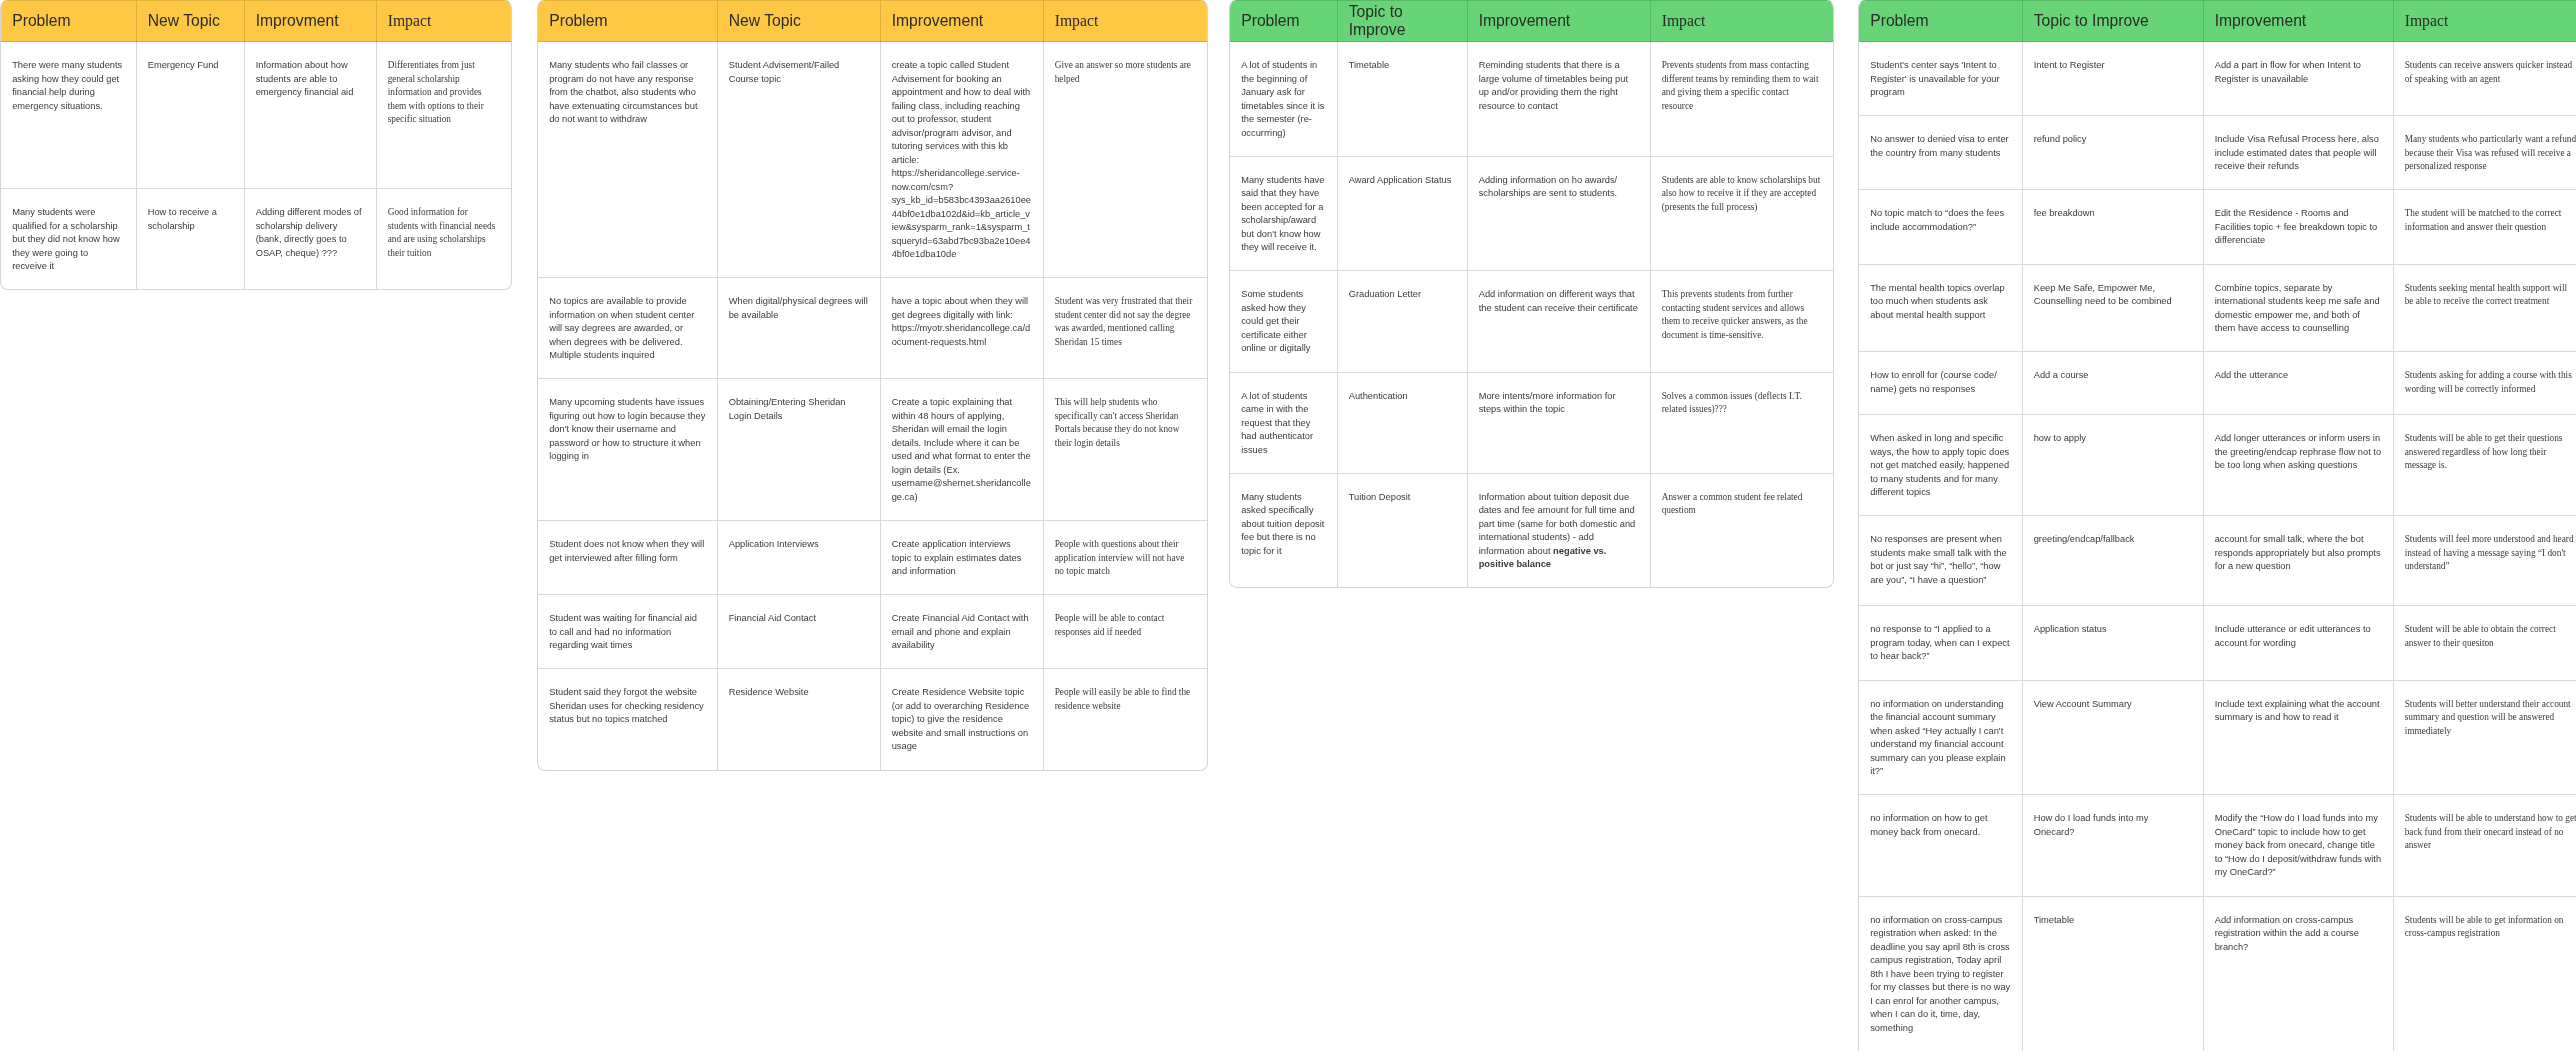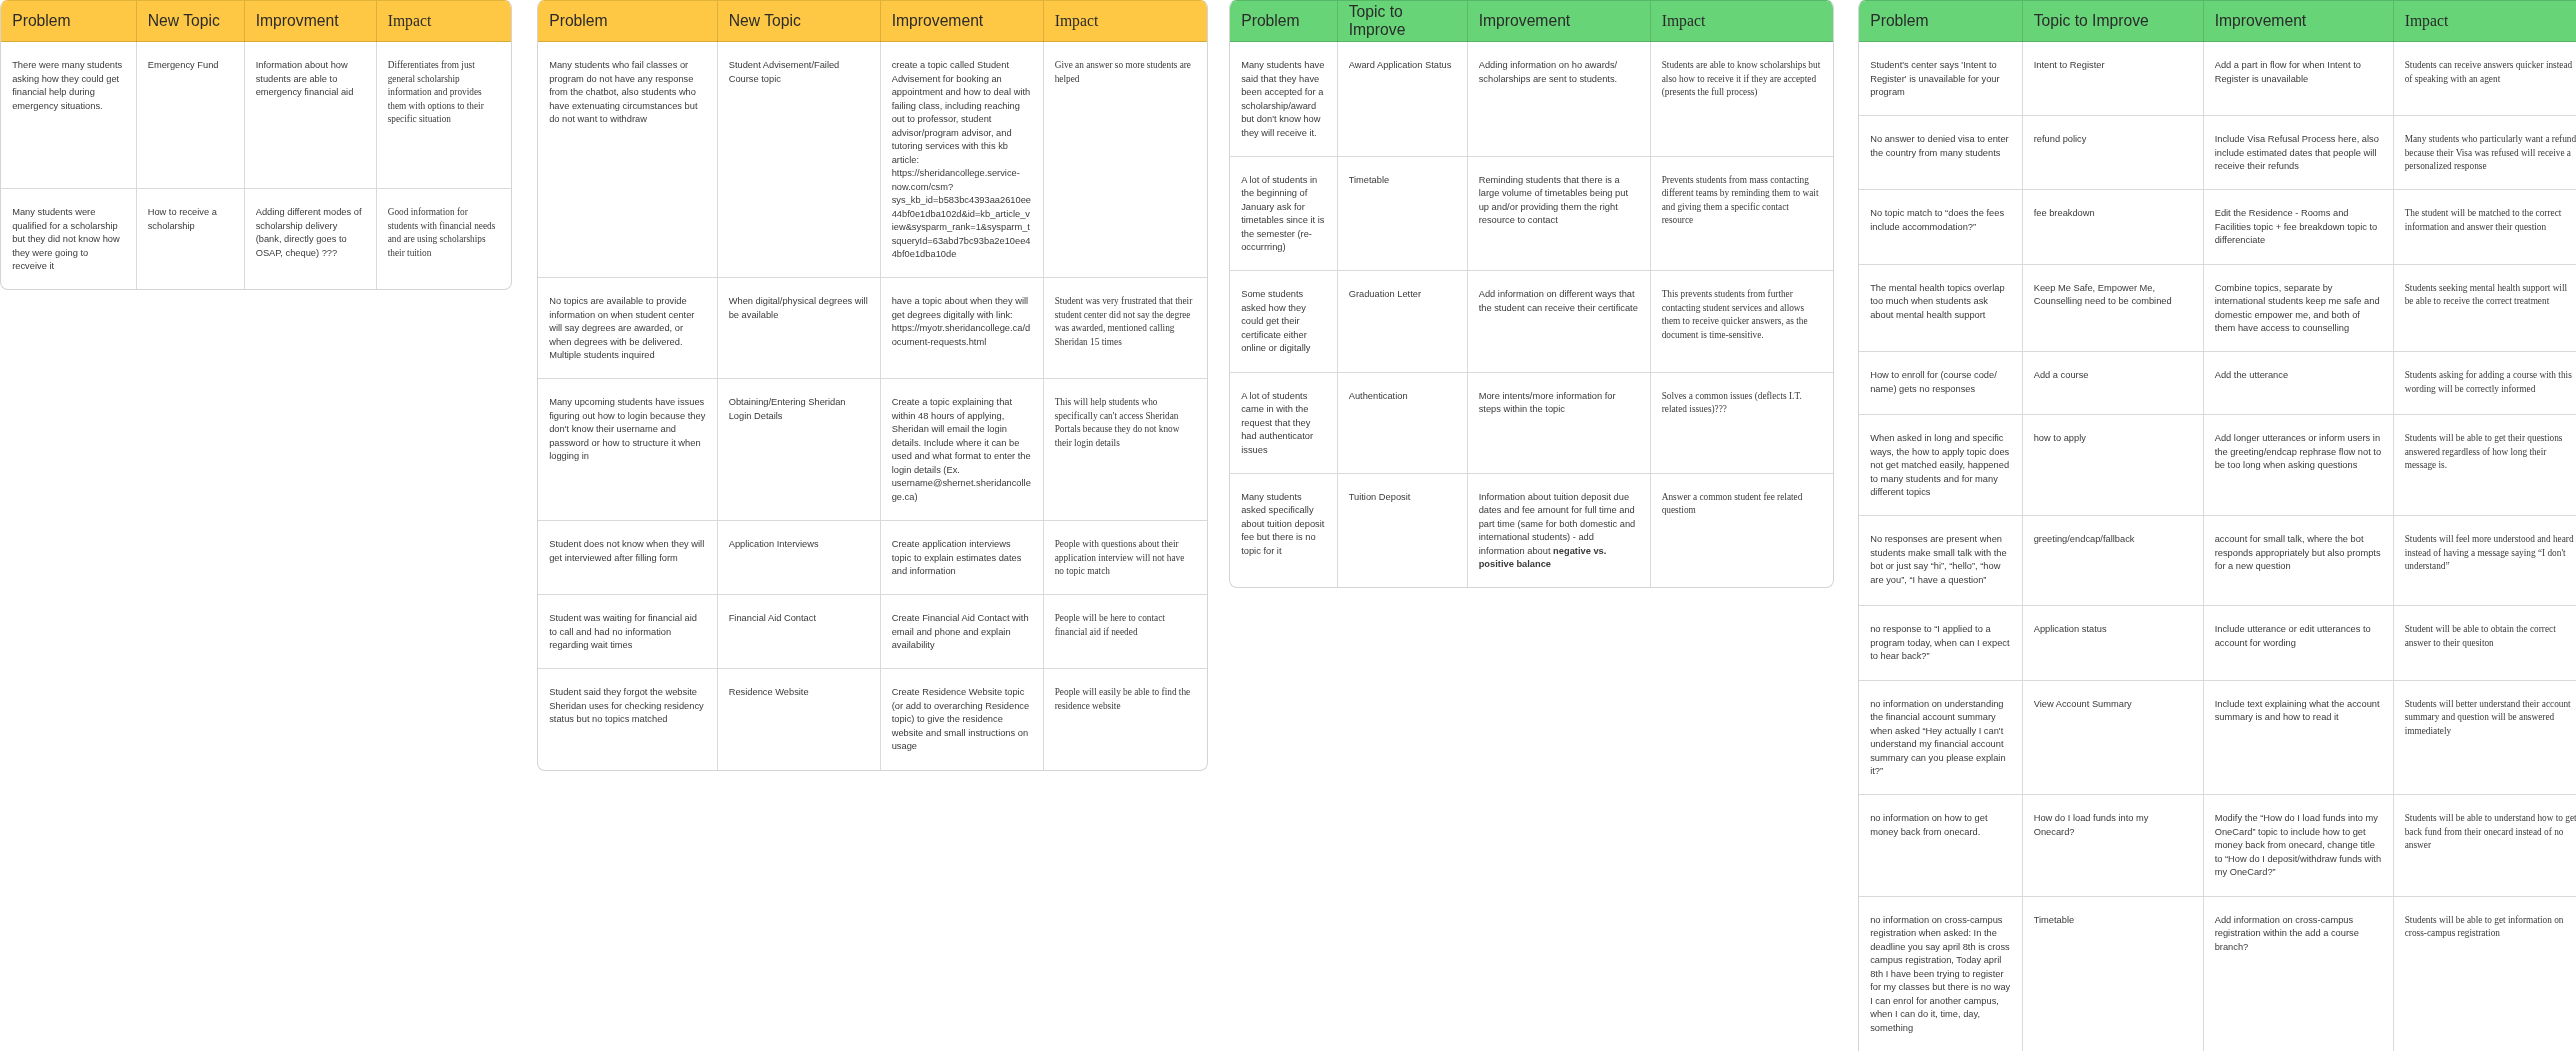--- a/index.html
+++ b/index.html
@@ -98,21 +98,21 @@
       <tr style="height:63px">
         <td>Student does not know when they will get interviewed after filling form</td>
         <td>Application Interviews</td>
         <td>Create application interviews topic to explain estimates dates and information</td>
         <td>People with questions about their application interview will not have no topic match</td>
       </tr>
       <tr style="height:63px">
         <td>Student was waiting for financial aid to call and had no information regarding wait times</td>
         <td>Financial Aid Contact</td>
         <td>Create Financial Aid Contact with email and phone and explain availability</td>
-        <td>People will be here to contact financial aid if needed</td>
+        <td>People will be able to contact responses aid if needed</td>
       </tr>
       <tr style="height:87px">
         <td>Student said they forgot the website Sheridan uses for checking residency status but no topics matched</td>
         <td>Residence Website</td>
         <td>Create Residence Website topic (or add to overarching Residence topic) to give the residence website and small instructions on usage</td>
         <td>People will easily be able to find the residence website</td>
       </tr>
     </tbody>
   </table>
 </div>
@@ -128,30 +128,30 @@
     <thead>
         <tr>
       <th>Problem</th>
       <th>Topic to Improve</th>
       <th>Improvement</th>
       <th>Impact</th>
     </tr>
       </thead>
     <tbody>
       <tr style="height:103px">
+        <td> A lot of students in the beginning of January ask for timetables since it is the semester (re-occurrring)</td>
+        <td>Timetable</td>
+        <td>Reminding students that there is a large volume of timetables being put up and/or providing them the right resource to contact</td>
+        <td>Prevents students from mass contacting different teams by reminding them to wait and giving them a specific contact resource</td>
+      </tr>
+      <tr style="height:103px">
         <td>Many students have said that they have been accepted for a scholarship/award but don't know how they will receive it.</td>
         <td>Award Application Status</td>
         <td>Adding information on ho awards/ scholarships are sent to students.</td>
         <td>Students are able to know scholarships but also how to receive it if they are accepted (presents the full process)</td>
-      </tr>
-      <tr style="height:103px">
-        <td> A lot of students in the beginning of January ask for timetables since it is the semester (re-occurrring)</td>
-        <td>Timetable</td>
-        <td>Reminding students that there is a large volume of timetables being put up and/or providing them the right resource to contact</td>
-        <td>Prevents students from mass contacting different teams by reminding them to wait and giving them a specific contact resource</td>
       </tr>
       <tr style="height:90px">
         <td>Some students asked how they could get their certificate either online or digitally</td>
         <td>Graduation Letter</td>
         <td>Add information on different ways that the student can receive their certificate</td>
         <td>This prevents students from further contacting student services and allows them to receive quicker answers, as the document is time-sensitive.</td>
       </tr>
       <tr style="height:90px">
         <td>A lot of students came in with the request that they had authenticator issues</td>
         <td>Authentication</td>

